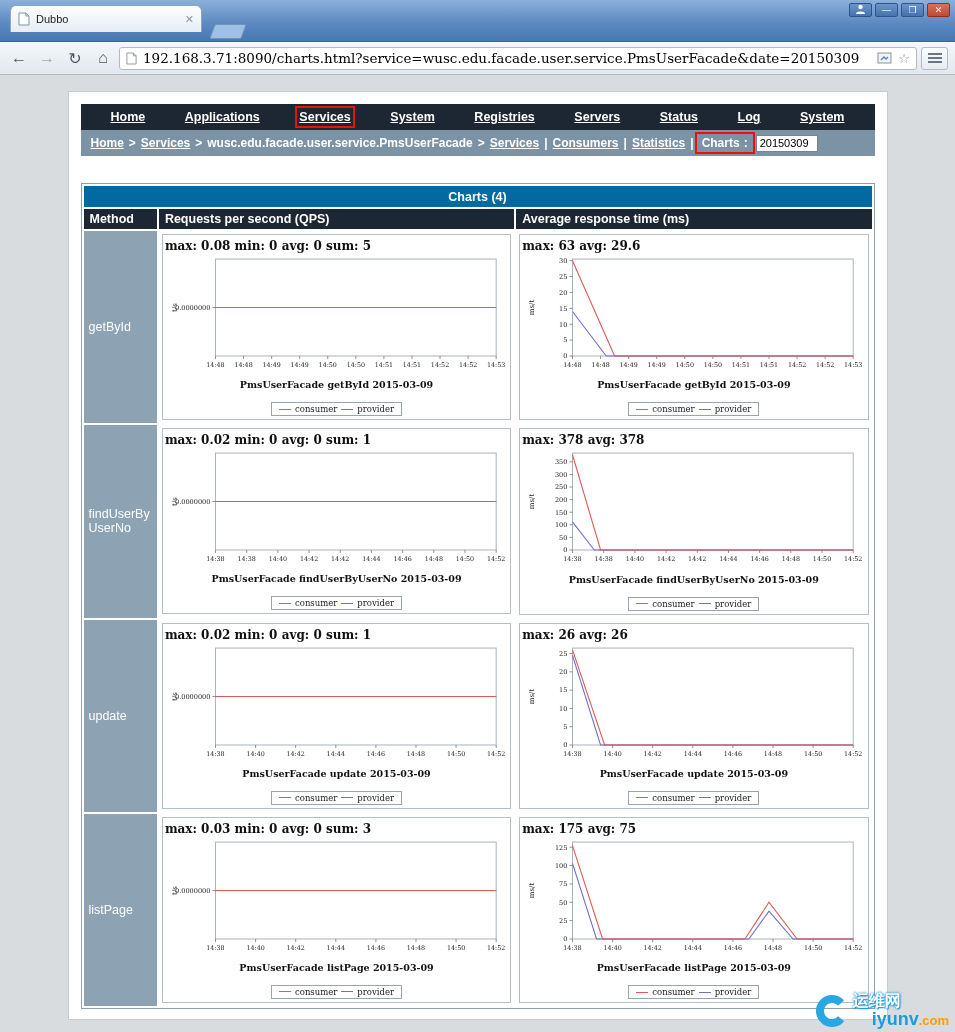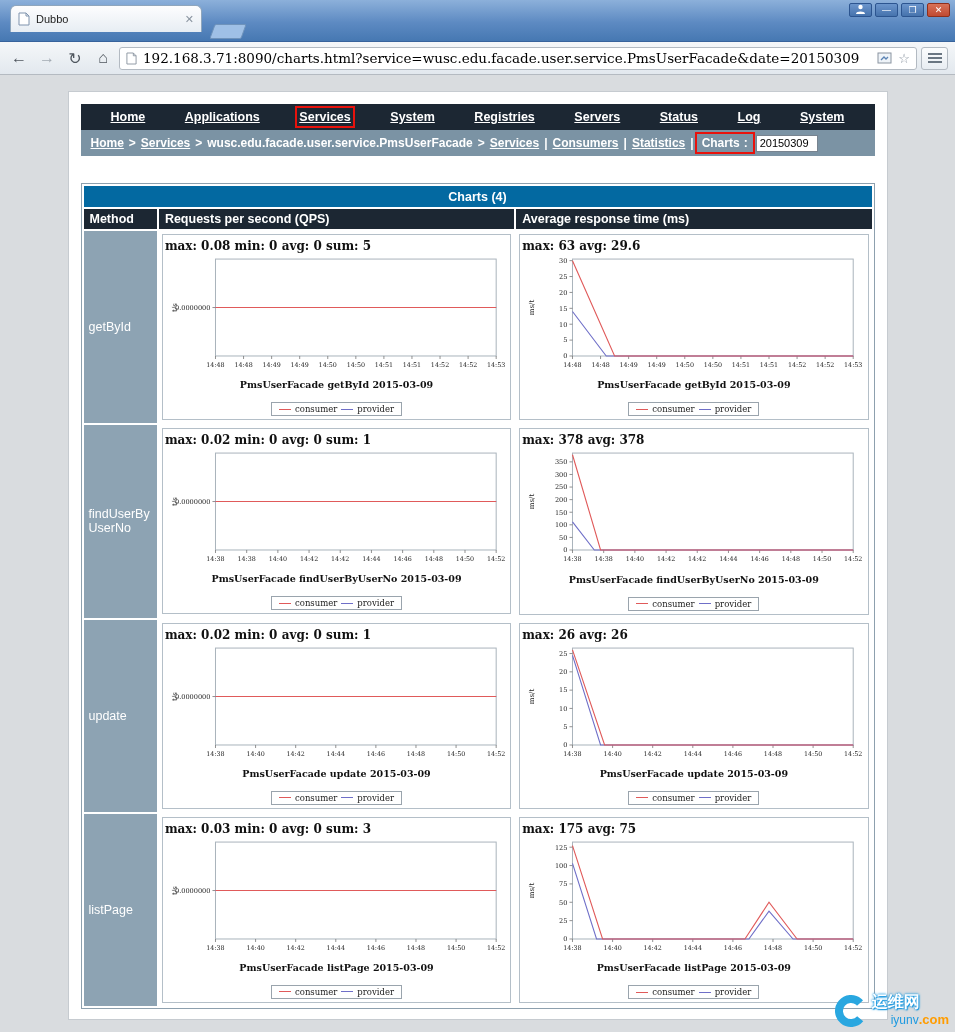--- a/index.html
+++ b/index.html
@@ -88,21 +88,21 @@
     display: flex; align-items: center; gap: 4px;
     font-family: "DejaVu Serif", serif; font-size: 8.5px; color: #222; background: #fff;
   }
   .dash { display: inline-block; width: 12px; height: 0; border-top: 1.6px solid #000; }
   .dash.consumer { border-color: #e05a5a; }
   .dash.provider { border-color: #6f6fc8; }
   
   .watermark { position: absolute; right: 6px; bottom: 3px; display: flex; align-items: center; gap: 3px; }
   .wm-text { line-height: 1.05; }
   .wm-site { font-size: 16px; font-weight: bold; color: #fff; text-shadow: 0 0 2px #1e9ae0, 0 0 3px #1e9ae0, 1px 1px 1px #1e9ae0; }
-  .wm-blue { color: #1e9ae0; font-size: 12px; font-weight: normal; padding-left: 19px; }
+  .wm-blue { color: #1e9ae0; font-size: 18px; font-weight: bold; padding-left: 19px; }
   .wm-orange { color: #ff9c00; font-size: 13px; font-weight: bold; }
 </style>
 </head>
 <body>
 
 <div class="titlebar">
   <div class="win-controls">
     <div class="win-btn">
       <svg width="11" height="10" viewBox="0 0 11 10">
           <circle cx="5.5" cy="3" r="2.2" fill="#fff"></circle>

